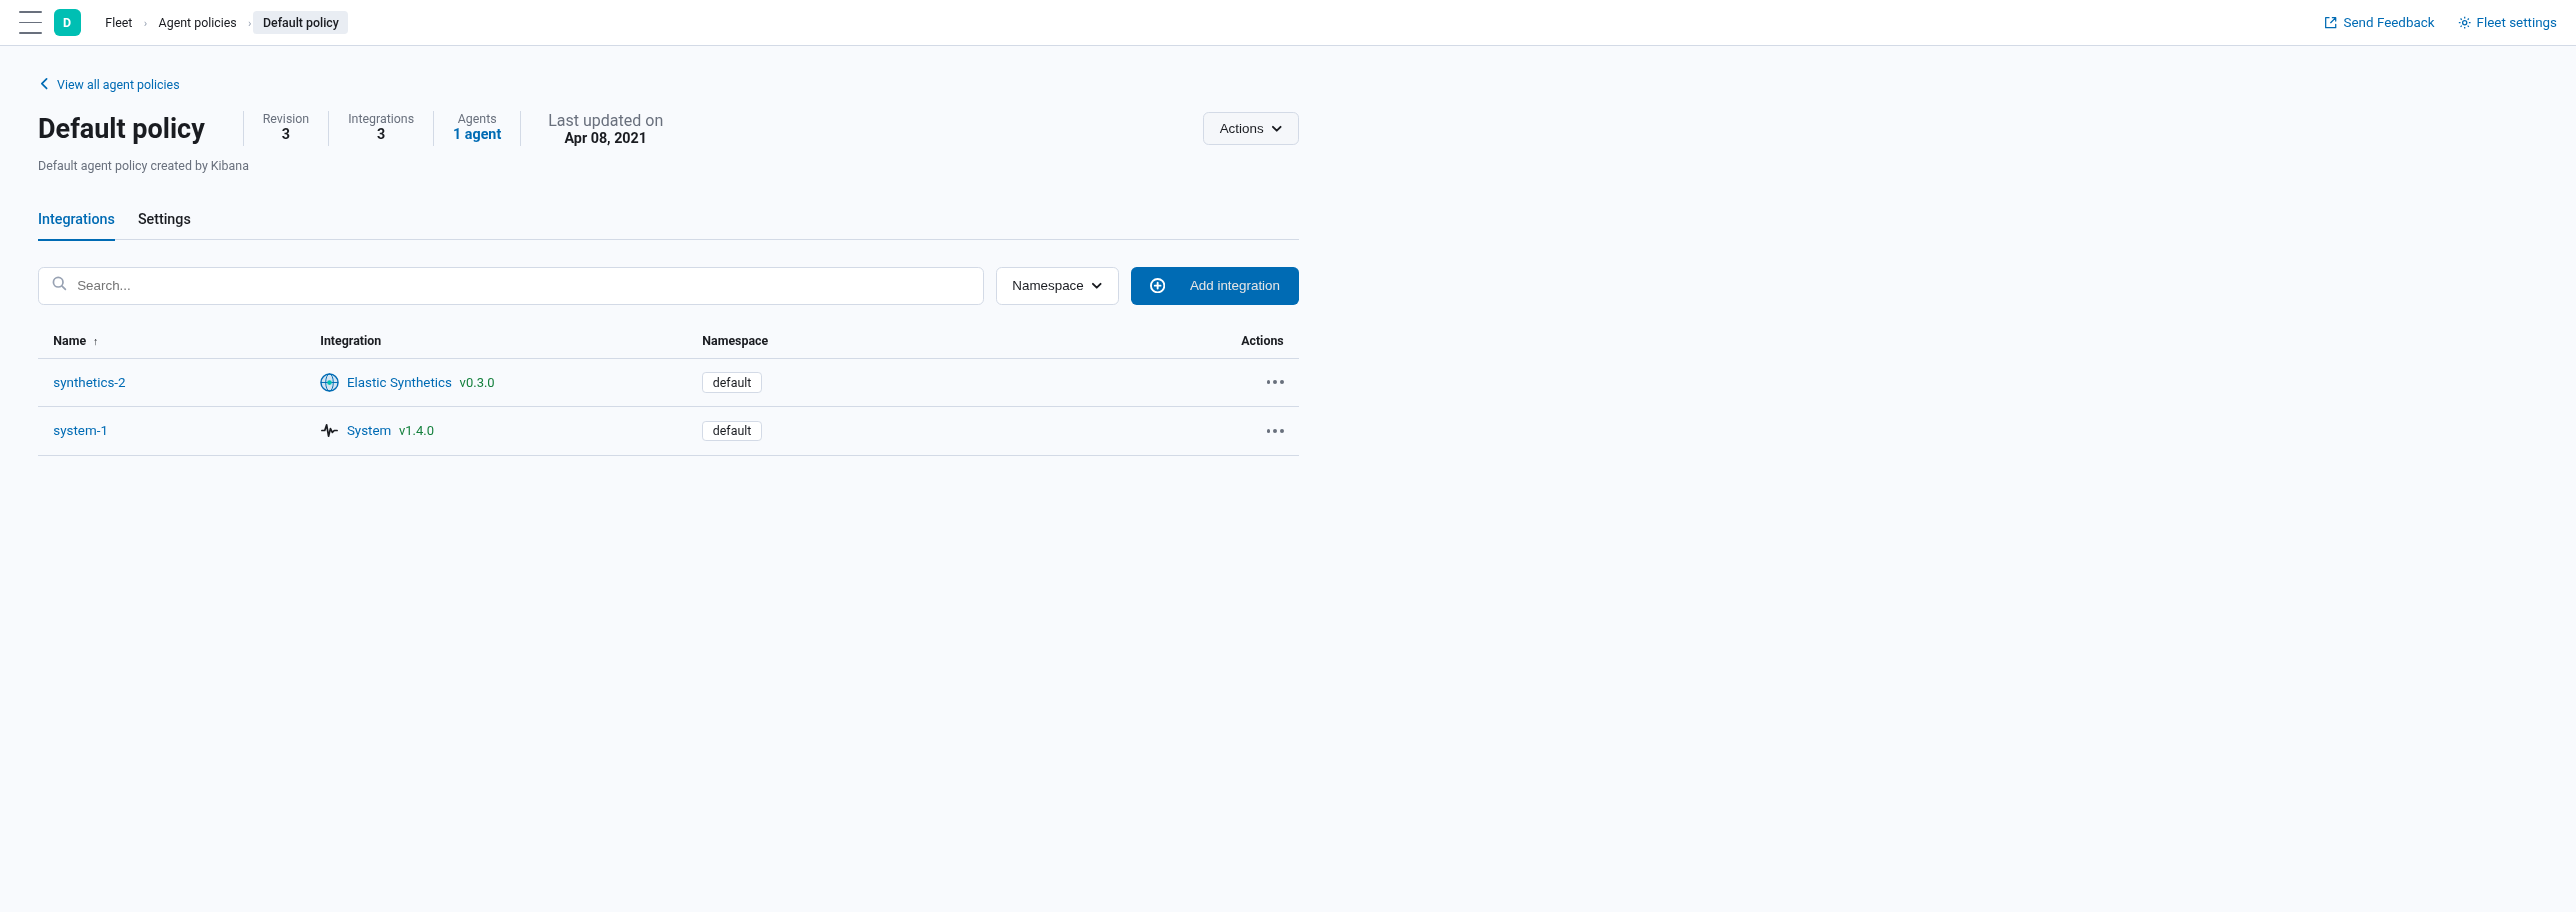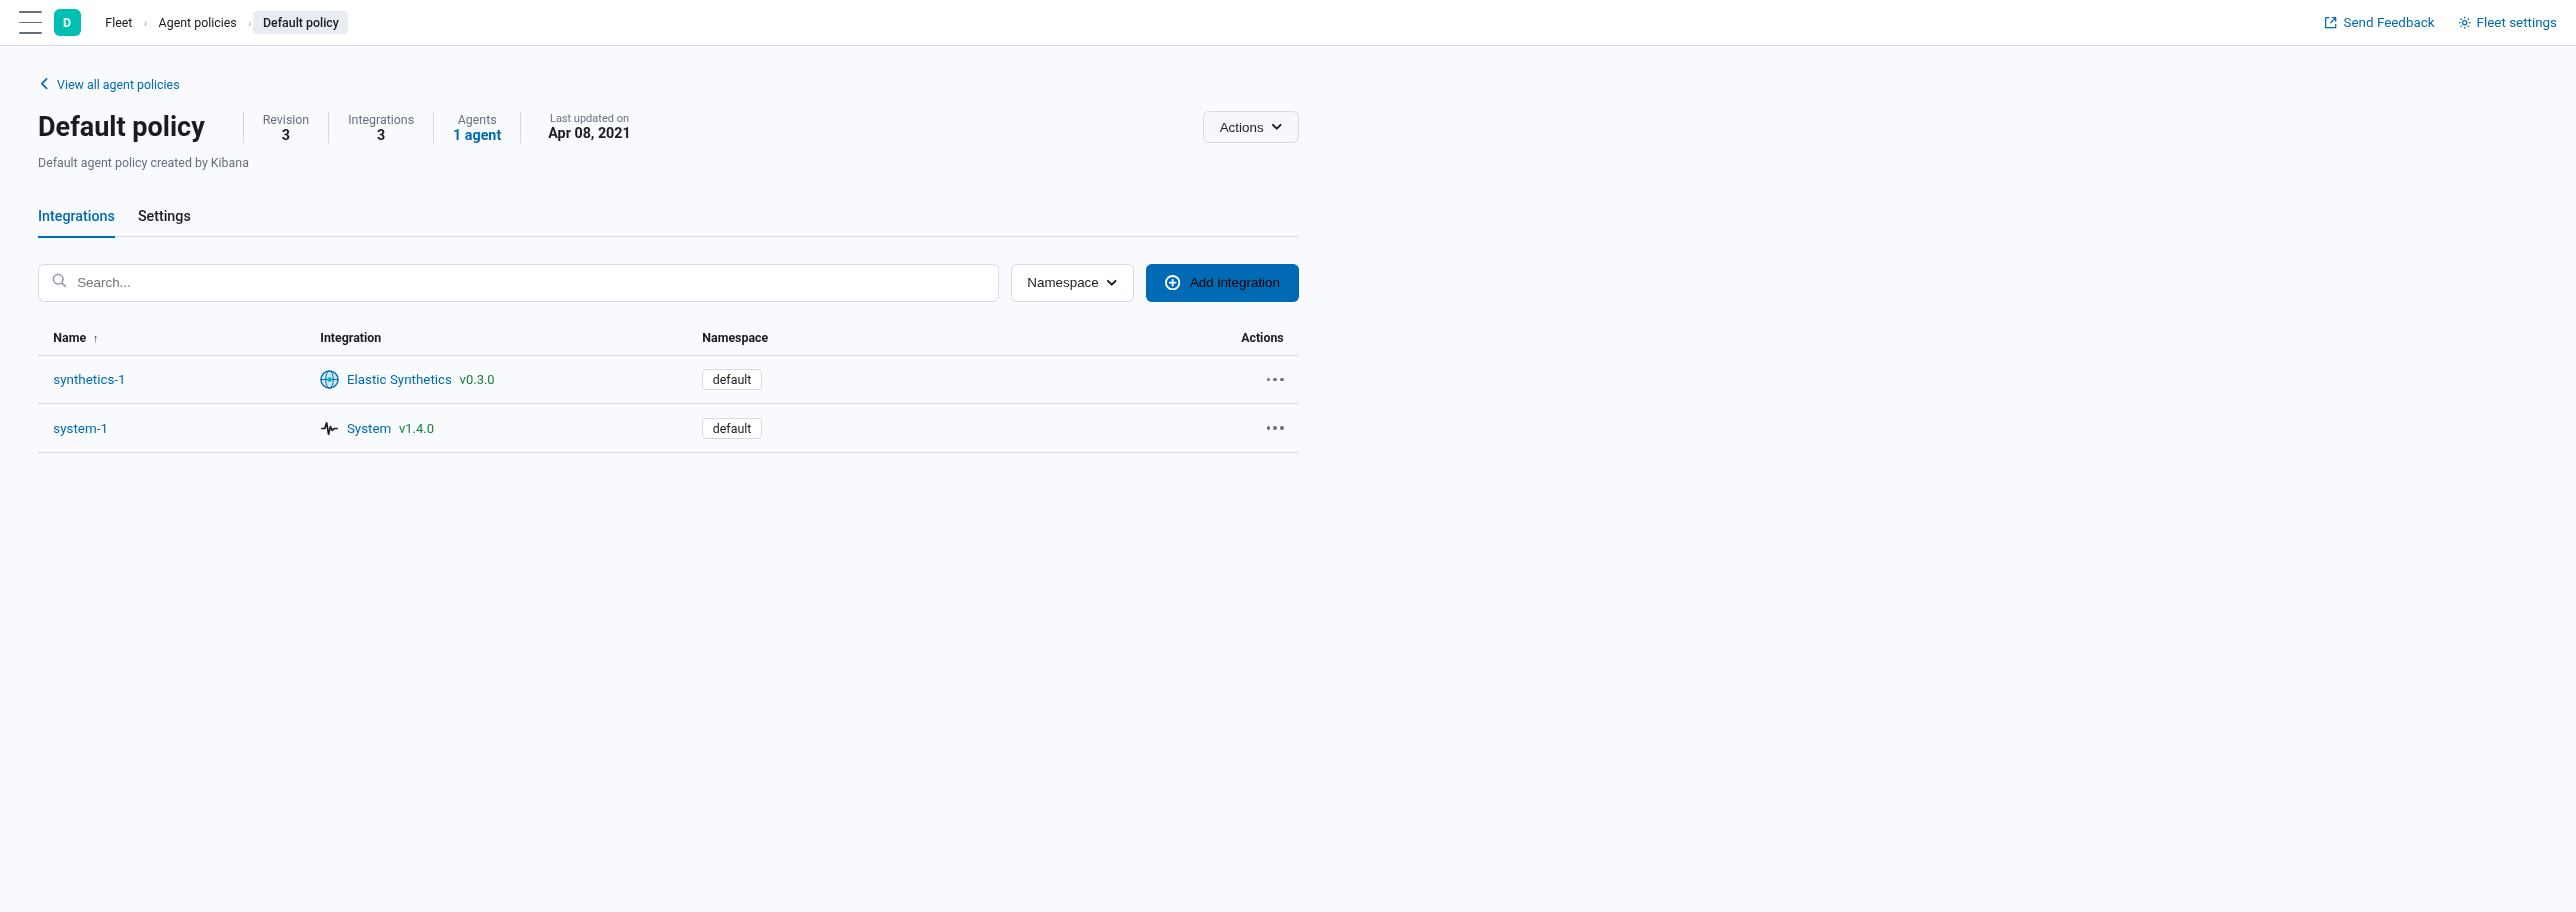--- a/index.html
+++ b/index.html
@@ -168,28 +168,28 @@
       display: flex; align-items: center; gap: 7.6px;
       padding: 0 15.3px; height: 38px;
       border: 1px solid #d3dae6;
       border-radius: 5.7px;
       background: #fff;
       cursor: pointer;
       font-size: 13.4px;
       color: #1a1c21;
     }
     .add-integration-btn {
-      display: flex; align-items: center; gap: 10px;
+      display: flex; align-items: center; gap: 25px;
       padding: 0 19px; height: 38px;
       background: #006bb4;
       border: none;
       border-radius: 5.7px;
       cursor: pointer;
       font-size: 13.4px;
-      color: #000000;
+      color: #e5e5e5;
       font-weight: 500;
       white-space: nowrap;
     }
 
     
     .integrations-table {
       width: 100%;
       border-collapse: collapse;
     }
     .integrations-table th {
@@ -237,21 +237,21 @@
     .dot { width: 3.8px; height: 3.8px; background: #69707d; border-radius: 50%; }
     .version-text {
       color: #15803d; font-size: 13px;
     }
     .sort-icon { margin-left: 3.8px; font-size: 10.5px; }
     .integrations-table th.name-col { width: 267px; }
     .integrations-table th.integration-col { width: 382px; }
     .integrations-table th.namespace-col { width: 191px; }
 
     
-    .last-updated-label { font-size: 11px; color: #69707d; }
+    .last-updated-label { font-size: 16px; color: #69707d; }
     .last-updated-value { font-size: 14.3px; font-weight: 700; }
 
     .stat-item-last {
       display: flex; flex-direction: column; align-items: center;
       padding: 0 27px;
     }
   </style>
 </head>
 <body>
 
@@ -363,21 +363,21 @@
           <span class="sort-icon">↑</span>
         </th>
         <th class="integration-col">Integration</th>
         <th class="namespace-col">Namespace</th>
         <th>Actions</th>
       </tr>
     </thead>
     <tbody id="table-body">
     <tr>
       <td>
-        <a class="name-link">synthetics-1</a>
+        <a class="name-link">synthetics-2</a>
       </td>
       <td>
         <div class="integration-cell">
           <span class="integration-icon-synthetics">
                 <svg width="19" height="19" viewBox="0 0 20 20">
         <circle cx="10" cy="10" r="9" fill="#006bb4" opacity="0.15"></circle>
         <circle cx="10" cy="10" r="9" fill="none" stroke="#006bb4" stroke-width="1.5"></circle>
         <ellipse cx="10" cy="10" rx="4" ry="9" fill="none" stroke="#006bb4" stroke-width="1"></ellipse>
         <line x1="1" y1="10" x2="19" y2="10" stroke="#006bb4" stroke-width="1"></line>
         <circle cx="10" cy="10" r="2.5" fill="#00bfb3"></circle>

